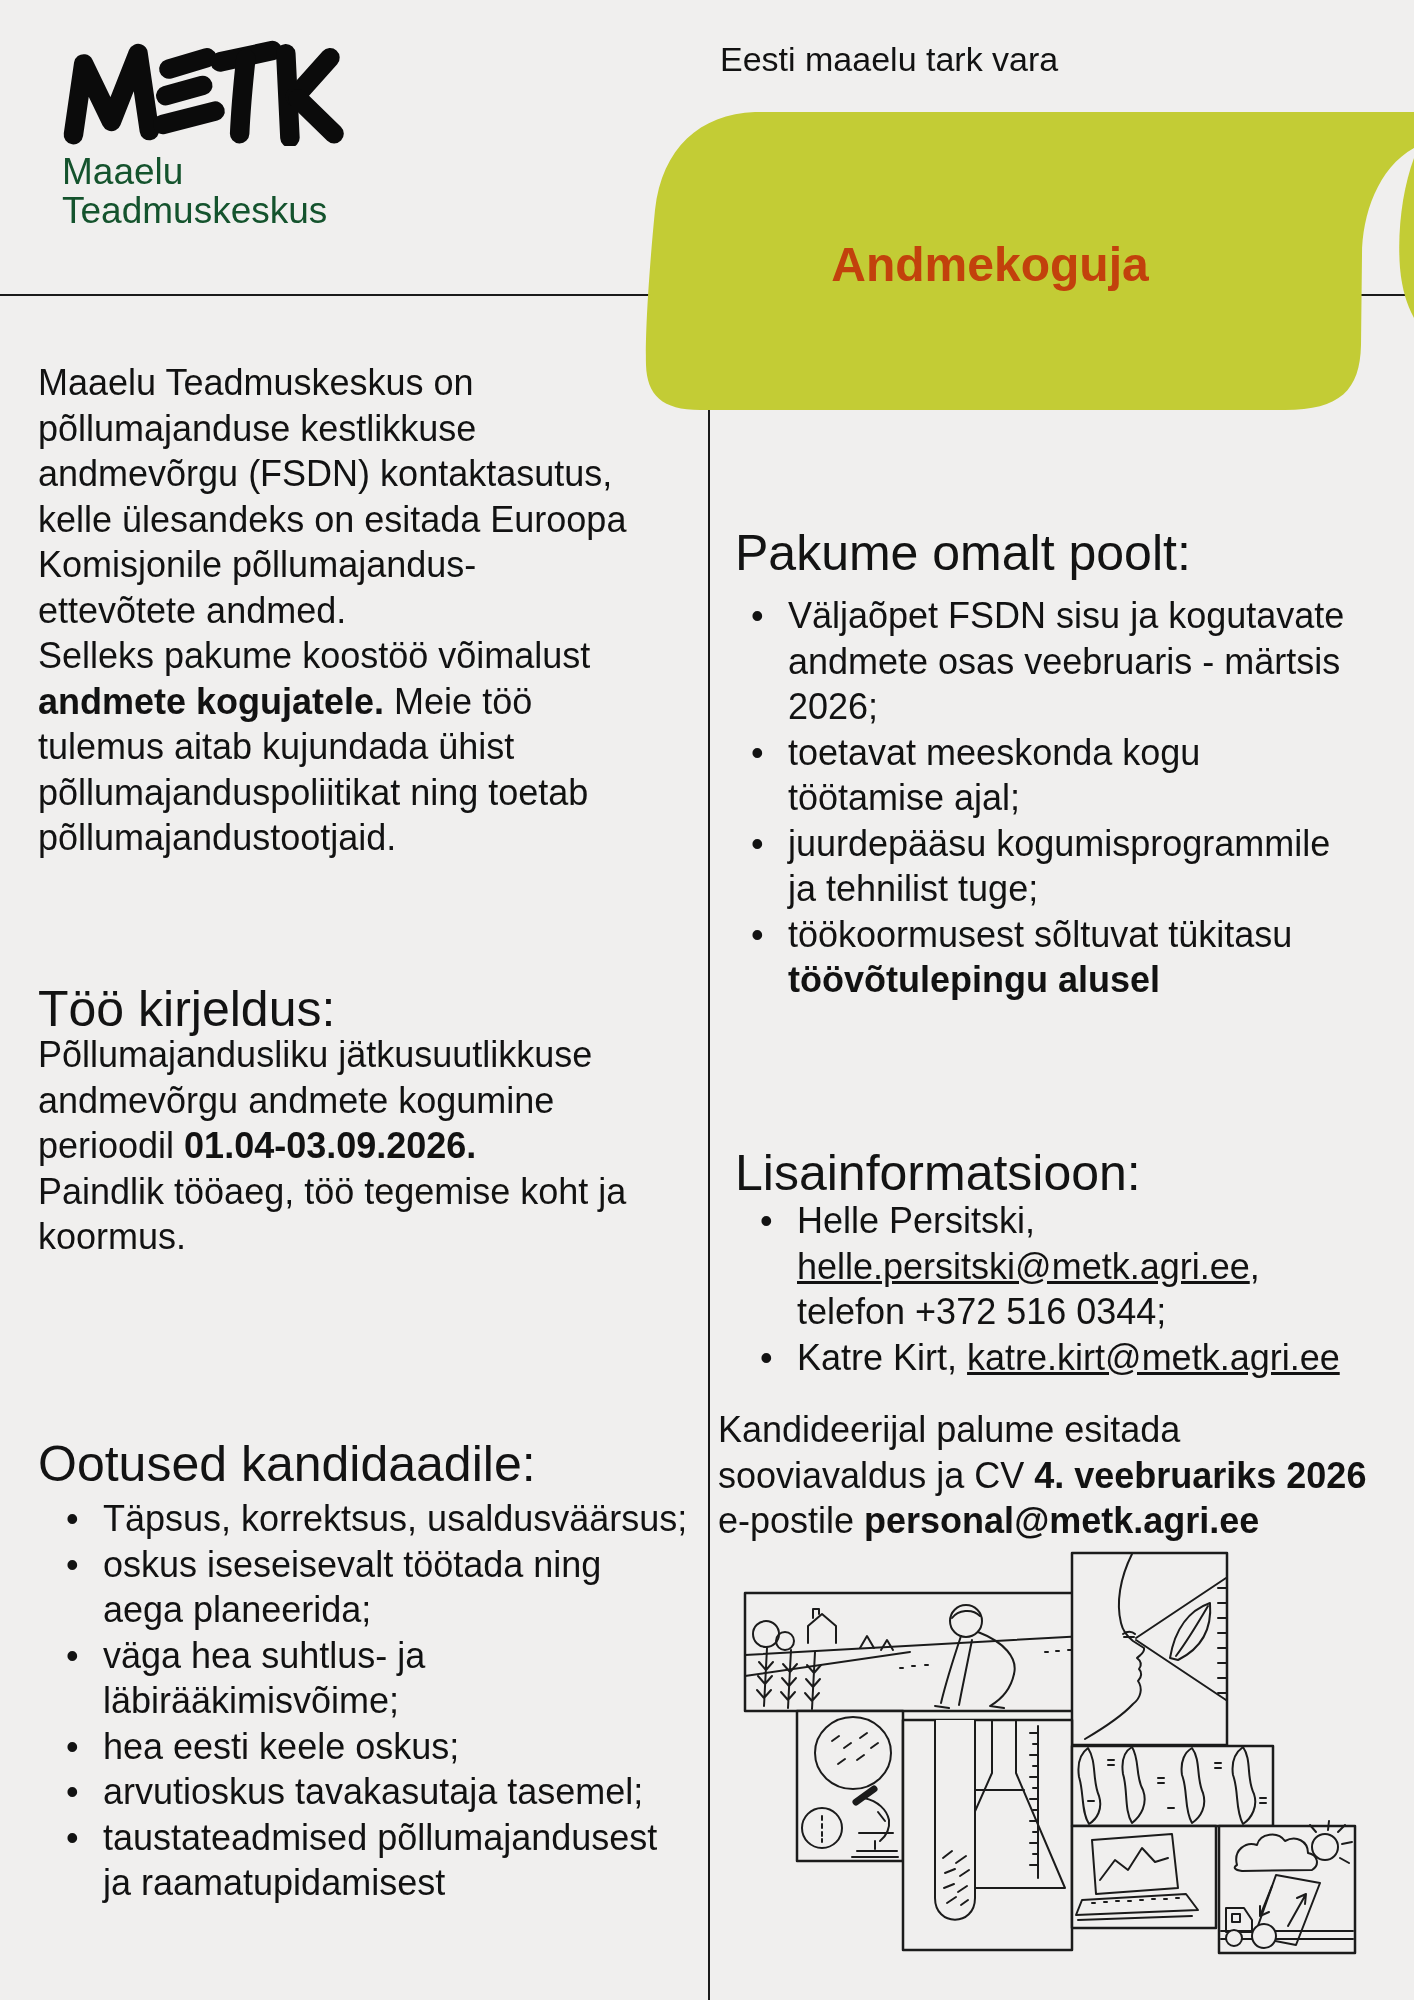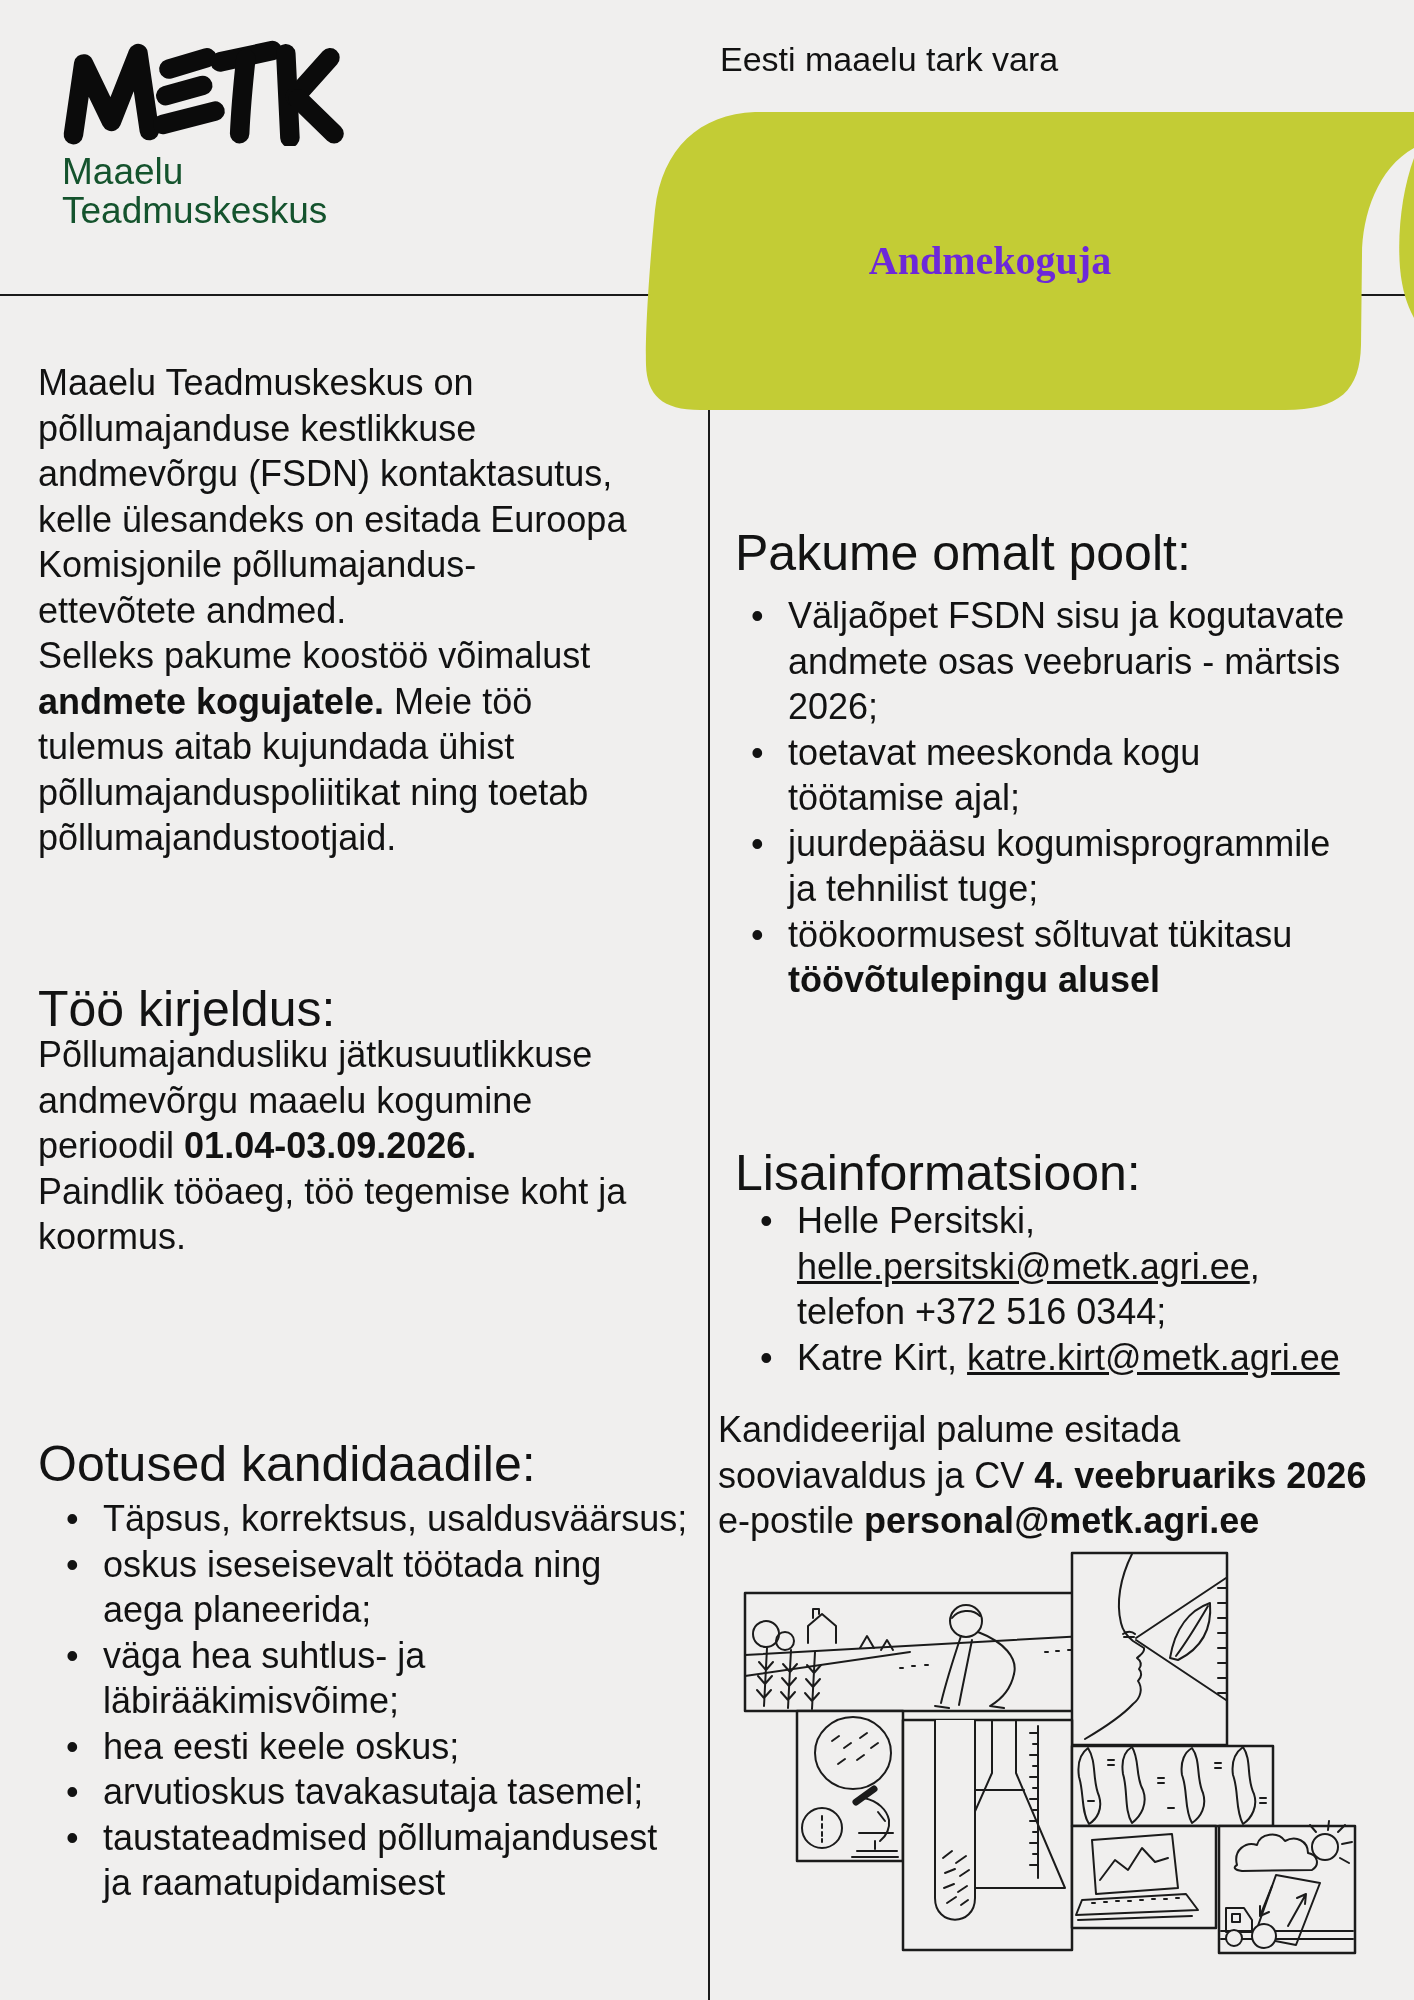--- a/index.html
+++ b/index.html
@@ -12,21 +12,21 @@
 
   
   .logo-wrap{position:absolute;left:58px;top:28px;width:312px;height:118px;z-index:3;}
   .sr{position:absolute;width:1px;height:1px;overflow:hidden;clip:rect(0 0 0 0);white-space:nowrap;}
   .org{position:absolute;left:62px;top:152px;font-size:37px;line-height:39px;color:#14532d;z-index:3;white-space:pre-line;}
   .tagline{position:absolute;left:720px;top:40px;font-size:34px;color:#121212;z-index:3;}
 
   
   .blob{position:absolute;left:0;top:0;width:1414px;height:430px;z-index:2;}
   .job-title{position:absolute;left:630px;top:237px;width:720px;text-align:center;
-             font-family:Liberation Serif, serif;font-weight:700;font-size:40px;color:#6d28d9;z-index:3;}
+             font-family:Liberation Sans, sans-serif;font-weight:700;font-size:48px;color:#c2410c;z-index:3;}
 
   
   .tb{position:absolute;white-space:pre-line;font-size:36px;line-height:45.5px;z-index:2;}
   .h2{position:absolute;font-size:50px;line-height:58px;white-space:nowrap;z-index:2;color:#131313;margin-top:44px;}
   .b{font-weight:700;}
   a.mail{color:#121212;text-decoration:underline;}
 
   ul.bl{position:absolute;margin:16px;padding:0;list-style:none;z-index:2;}
   ul.bl li{position:relative;padding-left:37px;font-size:36px;line-height:45.5px;white-space:pre-line;}
   ul.bl li::before{content:"\2022";position:absolute;left:0;top:0;font-size:36px;line-height:45.5px;}
@@ -86,21 +86,21 @@
 ettevõtete andmed.
 Selleks pakume koostöö võimalust
 </span><span class="b">andmete kogujatele.</span><span> Meie töö
 tulemus aitab kujundada ühist
 põllumajanduspoliitikat ning toetab
 põllumajandustootjaid.</span></div>
 
   <div class="h2" style="left:38px;top:936px;">Töö kirjeldus:</div>
 
   <div class="tb" style="left:38px;top:1032px;width:660px;"><span>Põllumajandusliku jätkusuutlikkuse
-andmevõrgu maaelu kogumine
+andmevõrgu andmete kogumine
 perioodil </span><span class="b">01.04-03.09.2026.</span><span>
 Paindlik tööaeg, töö tegemise koht ja
 koormus.</span></div>
 
   <div class="h2" style="left:38px;top:1391px;">Ootused kandidaadile:</div>
 
   <ul class="bl" style="left:50px;top:1480px;width:640px;">
     <li>Täpsus, korrektsus, usaldusväärsus;</li>
     <li>oskus iseseisevalt töötada ning
 aega planeerida;</li>

